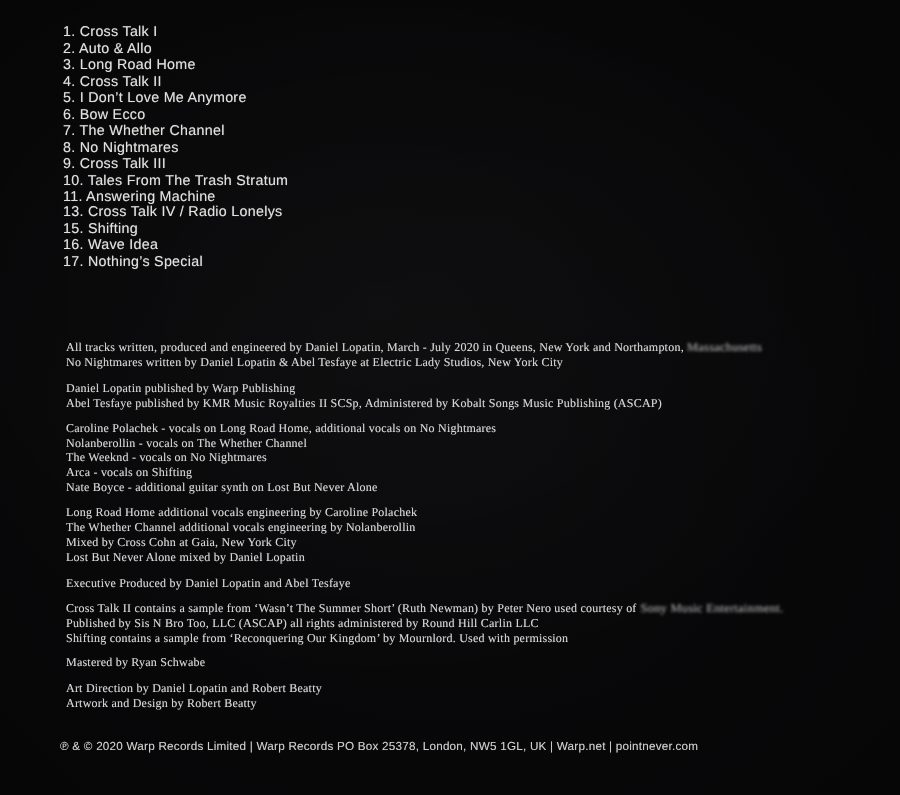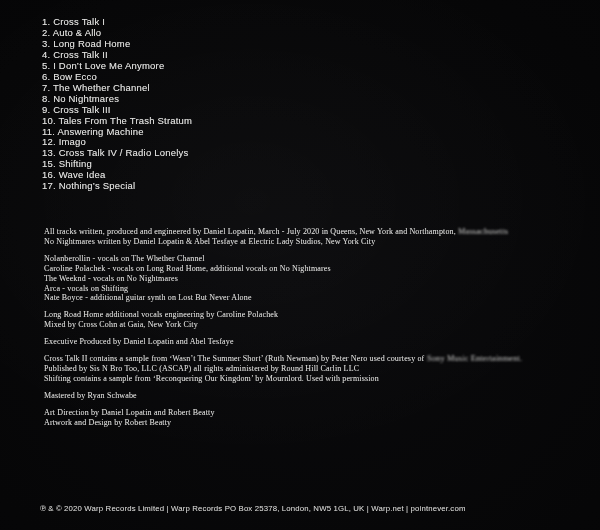--- a/index.html
+++ b/index.html
@@ -54,60 +54,64 @@
   }
   .footer-line {
     position: absolute;
     left: 40px;
     top: 493px;
     font-size: 7.8px;
     letter-spacing: 0.15px;
     color: #cfcfcd;
     text-shadow: 0 0 0.5px rgba(255,255,255,0.35);
     white-space: nowrap;
-    margin-top: 11px;
   }
 </style>
 </head>
 <body>
 
 <div class="cover">
   <div class="tracklist">
       <div class="track">1. Cross Talk I</div>
       <div class="track">2. Auto &amp; Allo</div>
       <div class="track">3. Long Road Home</div>
       <div class="track">4. Cross Talk II</div>
       <div class="track">5. I Don’t Love Me Anymore</div>
       <div class="track">6. Bow Ecco</div>
       <div class="track">7. The Whether Channel</div>
       <div class="track">8. No Nightmares</div>
       <div class="track">9. Cross Talk III</div>
       <div class="track">10. Tales From The Trash Stratum</div>
       <div class="track">11. Answering Machine</div>
-      <div class="track">12. Imago</div>
       <div class="track">13. Cross Talk IV / Radio Lonelys</div>
       <div class="track">15. Shifting</div>
       <div class="track">16. Wave Idea</div>
       <div class="track">17. Nothing’s Special</div>
     </div>
   <div class="credits">
       <div class="block">
         <div class="line"><span>All tracks written, produced and engineered by Daniel Lopatin, March - July 2020 in Queens, New York and Northampton, </span><span class="smudge">Massachusetts</span></div>
         <div class="line"><span>No Nightmares written by Daniel Lopatin &amp; Abel Tesfaye at Electric Lady Studios, New York City</span></div>
       </div>
       <div class="block">
+        <div class="line"><span>Daniel Lopatin published by Warp Publishing</span></div>
+        <div class="line"><span>Abel Tesfaye published by KMR Music Royalties II SCSp, Administered by Kobalt Songs Music Publishing (ASCAP)</span></div>
+      </div>
+      <div class="block">
+        <div class="line"><span>Caroline Polachek - vocals on Long Road Home, additional vocals on No Nightmares</span></div>
         <div class="line"><span>Nolanberollin - vocals on The Whether Channel</span></div>
-        <div class="line"><span>Caroline Polachek - vocals on Long Road Home, additional vocals on No Nightmares</span></div>
         <div class="line"><span>The Weeknd - vocals on No Nightmares</span></div>
         <div class="line"><span>Arca - vocals on Shifting</span></div>
         <div class="line"><span>Nate Boyce - additional guitar synth on Lost But Never Alone</span></div>
       </div>
       <div class="block">
         <div class="line"><span>Long Road Home additional vocals engineering by Caroline Polachek</span></div>
+        <div class="line"><span>The Whether Channel additional vocals engineering by Nolanberollin</span></div>
         <div class="line"><span>Mixed by Cross Cohn at Gaia, New York City</span></div>
+        <div class="line"><span>Lost But Never Alone mixed by Daniel Lopatin</span></div>
       </div>
       <div class="block">
         <div class="line"><span>Executive Produced by Daniel Lopatin and Abel Tesfaye</span></div>
       </div>
       <div class="block">
         <div class="line"><span>Cross Talk II contains a sample from ‘Wasn’t The Summer Short’ (Ruth Newman) by Peter Nero used courtesy of </span><span class="smudge">Sony Music Entertainment.</span></div>
         <div class="line"><span>Published by Sis N Bro Too, LLC (ASCAP) all rights administered by Round Hill Carlin LLC</span></div>
         <div class="line"><span>Shifting contains a sample from ‘Reconquering Our Kingdom’ by Mournlord. Used with permission</span></div>
       </div>
       <div class="block">

